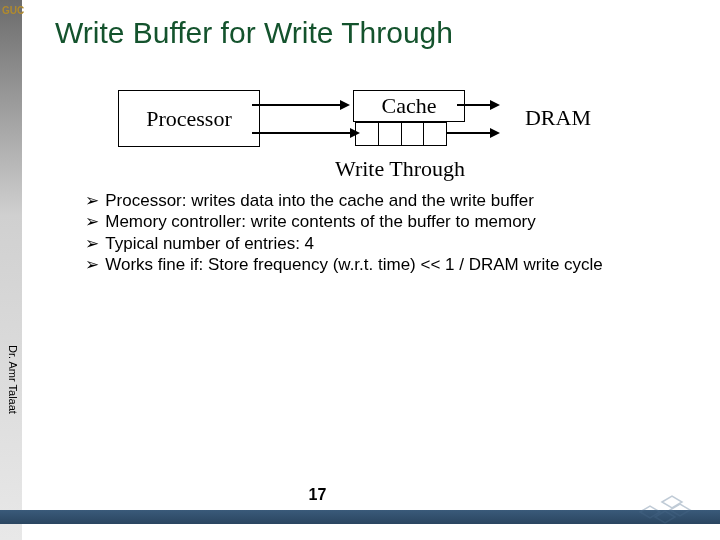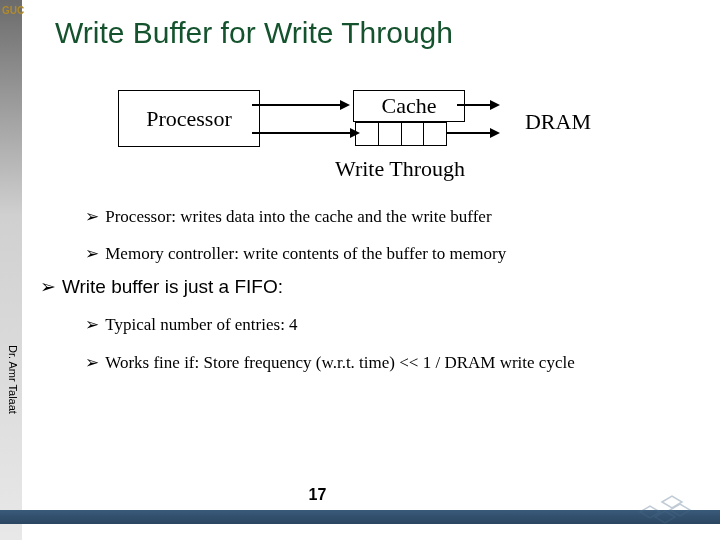--- a/index.html
+++ b/index.html
@@ -51,21 +51,21 @@
     background: #fff;
     display: flex;
     align-items: center;
     justify-content: center;
     font-family: "Times New Roman", serif;
     font-size: 22px;
     margin-left: 8px;
   }
   .proc-box { left: 10px; top: 10px; width: 140px; height: 55px; }
   .cache-box { left: 245px; top: 10px; width: 110px; height: 30px; }
-  .dram-box { left: 395px; top: 20px; width: 110px; height: 35px; border: none; align-items: flex-end; }
+  .dram-box { left: 395px; top: 20px; width: 110px; height: 35px; border: none; }
   .wb-box {
     position: absolute;
     left: 255px; top: 42px;
     width: 90px; height: 22px;
     border: 1.5px solid #000;
     display: flex;
   }
   .wb-cell { flex: 1; border-right: 1.5px solid #000; }
   .wb-cell:last-child { border-right: none; }
   .wb-label {
@@ -88,21 +88,21 @@
   }
   .content {
     position: absolute;
     left: 30px;
     top: 190px;
     width: 660px;
     font-size: 19px;
     line-height: 1.25;
   }
   .l1 { margin: 2px 0 2px 10px; }
-  .l2 { margin: 16px 0 0 55px; font-size: 17px; font-family: Liberation Serif, serif; }
+  .l2 { margin: 0 0 0 55px; font-size: 17px; }
   .tri { color: #000; margin-right: 6px; }
   .author {
     position: absolute;
     left: 3px;
     top: 345px;
     width: 16px;
     font-size: 11px;
     color: #000;
     writing-mode: vertical-rl;
     text-orientation: mixed;
@@ -173,23 +173,20 @@
   </div>
   <div class="wb-label">Write Through</div>
 </div>
 
 <div class="content">
   <div class="l2">
     <span class="tri">➢</span><span>Processor: writes data into the cache and the write buffer</span>
   </div>
   <div class="l2">
     <span class="tri">➢</span><span>Memory controller: write contents of the buffer to memory</span>
-  </div>
-  <div class="l1" style="margin-top:10px;">
-    <span class="tri">➢</span><span>Write buffer is just a FIFO:</span>
   </div>
   <div class="l2">
     <span class="tri">➢</span><span>Typical number of entries: 4</span>
   </div>
   <div class="l2">
     <span class="tri">➢</span><span>Works fine if:  Store frequency (w.r.t. time) &lt;&lt; 1 / DRAM write cycle</span>
   </div>
 </div>
 
 <div class="author">Dr. Amr Talaat</div>

